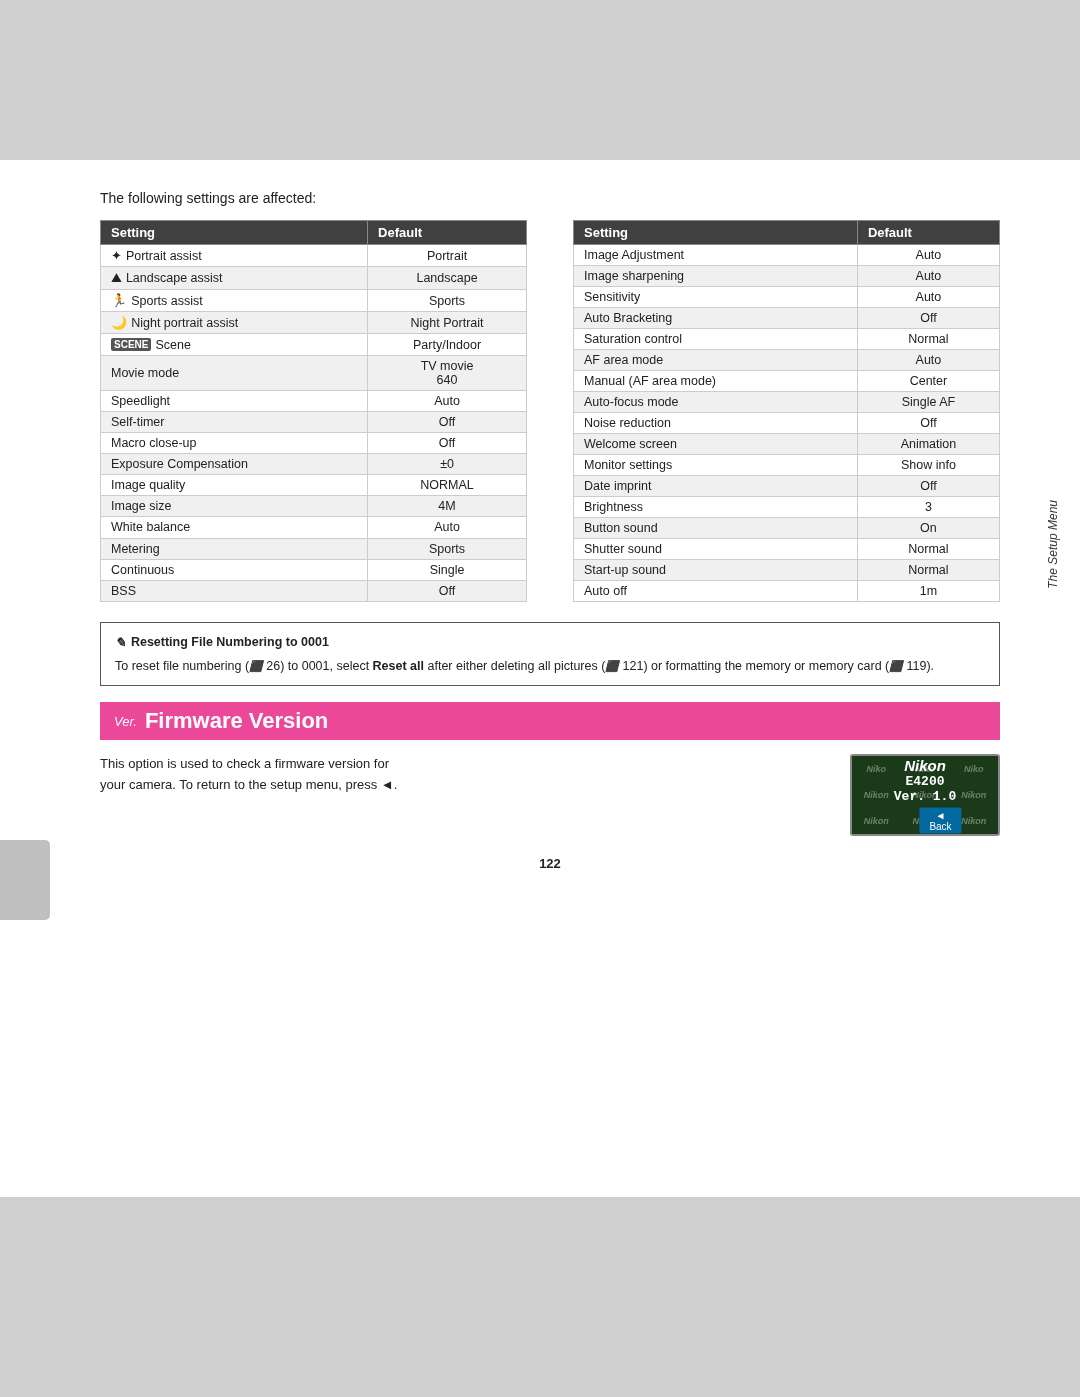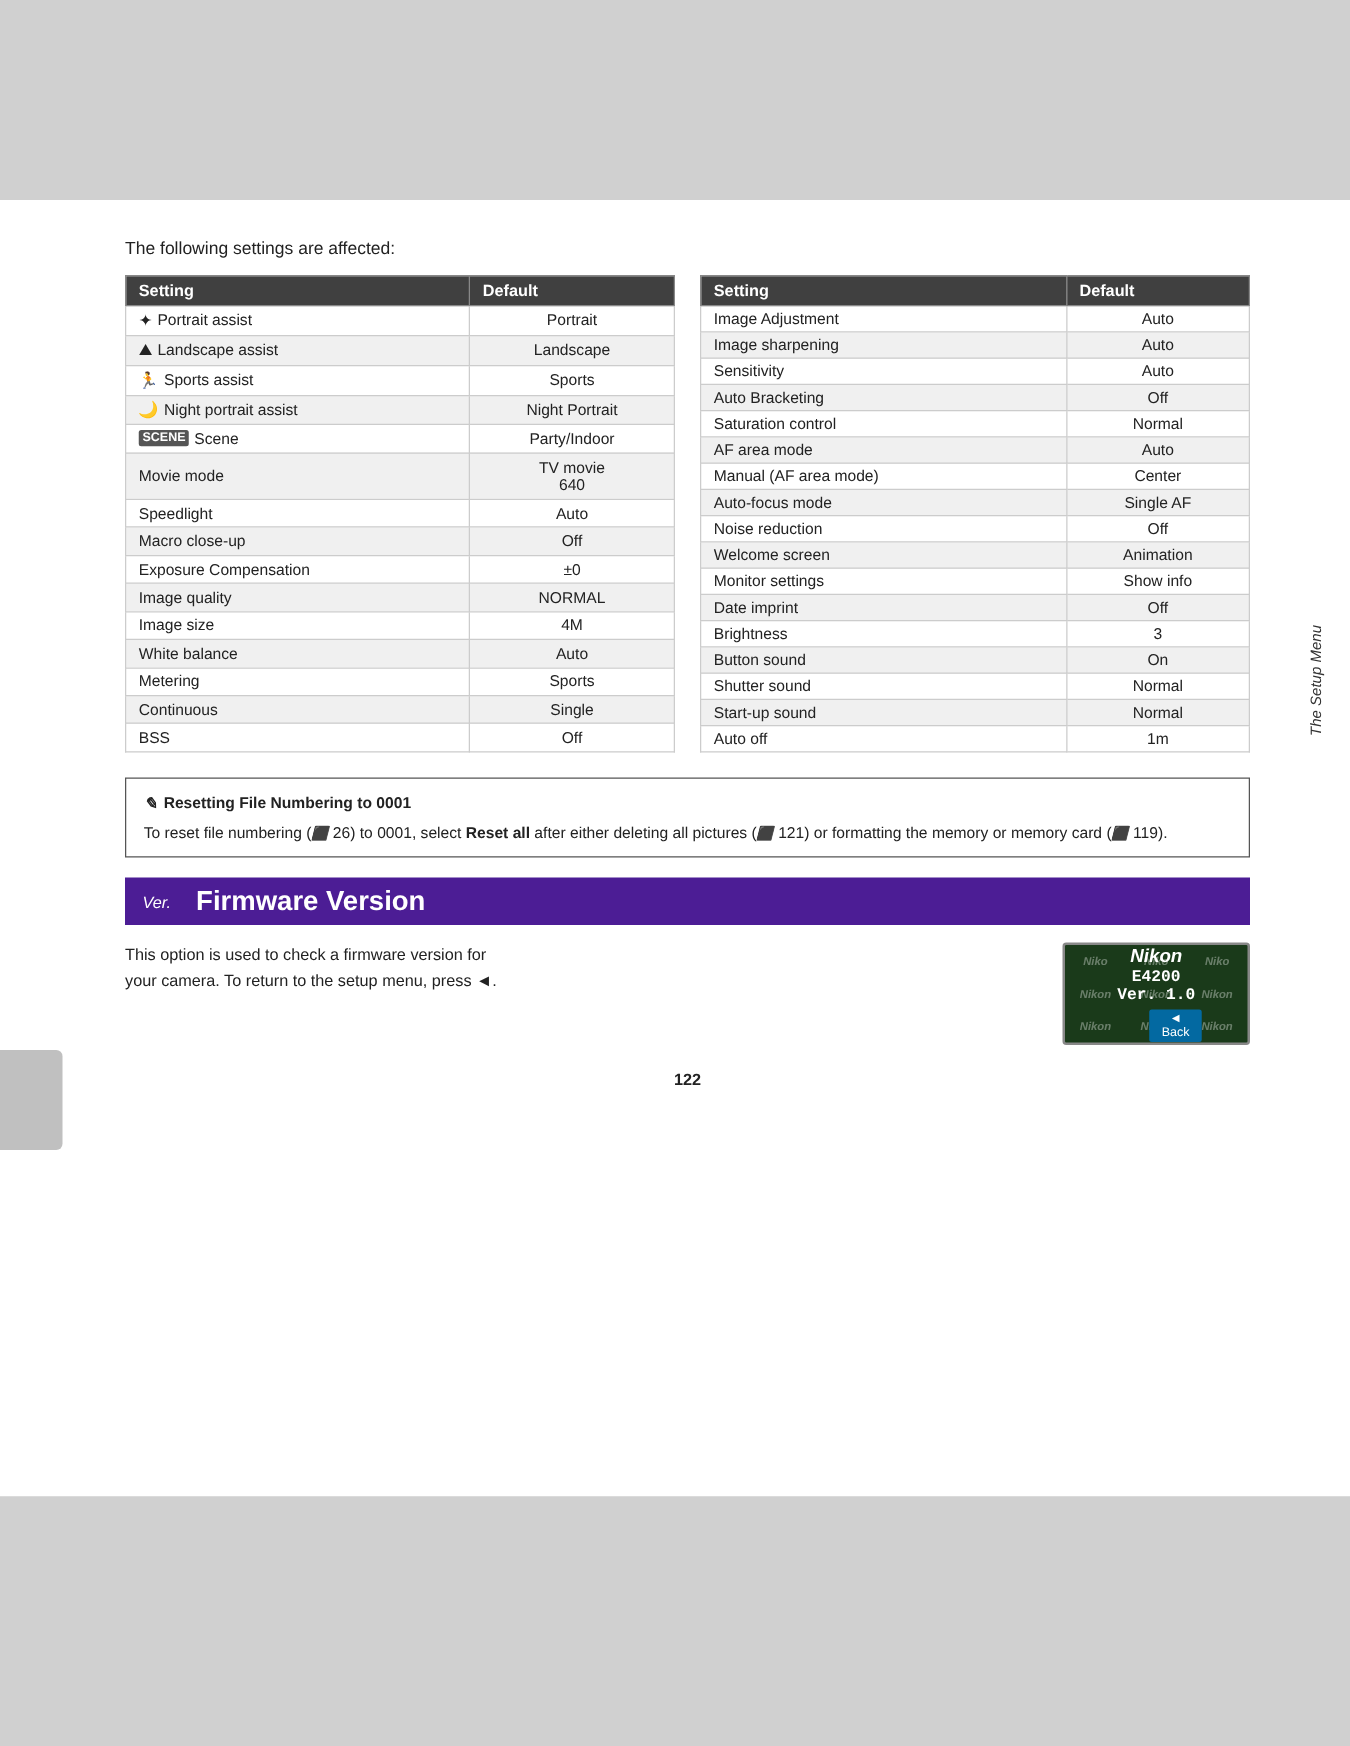--- a/index.html
+++ b/index.html
@@ -47,21 +47,21 @@
 
     .intro-text {
       font-size: 14px;
       margin-bottom: 14px;
       color: #222;
     }
 
     
     .tables-container {
       display: flex;
-      gap: 0;
+      gap: 13px;
       width: 100%;
       margin-bottom: 20px;
     }
 
     .settings-table {
       border-collapse: collapse;
       flex: 1;
     }
 
     .settings-table th {
@@ -126,26 +126,26 @@
     }
 
     .note-icon {
       font-style: italic;
       font-weight: bold;
       font-size: 13px;
     }
 
     
     .firmware-section {
-      background: #4c1d95;
+      background: #ec4899;
       color: #fff;
       padding: 6px 14px;
       display: flex;
       align-items: center;
-      gap: 20px;
+      gap: 8px;
       margin-bottom: 14px;
     }
 
     .firmware-section .ver-label {
       font-size: 13px;
       font-style: italic;
       font-weight: normal;
     }
 
     .firmware-section .firmware-title {
@@ -297,20 +297,24 @@
             </tr>
             <tr>
               <td>Movie mode</td>
               <td class="val-col">TV movie<br>640</td>
             </tr>
             <tr>
               <td>Speedlight</td>
               <td class="val-col">Auto</td>
             </tr>
             <tr>
+              <td>Self-timer</td>
+              <td class="val-col">Off</td>
+            </tr>
+            <tr>
               <td>Macro close-up</td>
               <td class="val-col">Off</td>
             </tr>
             <tr>
               <td>Exposure Compensation</td>
               <td class="val-col">±0</td>
             </tr>
             <tr>
               <td>Image quality</td>
               <td class="val-col">NORMAL</td>

